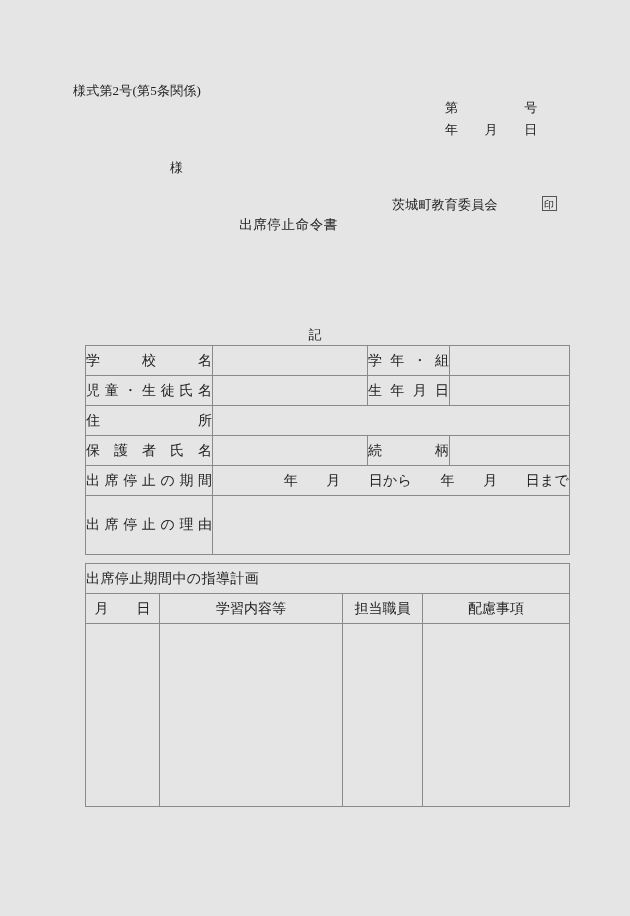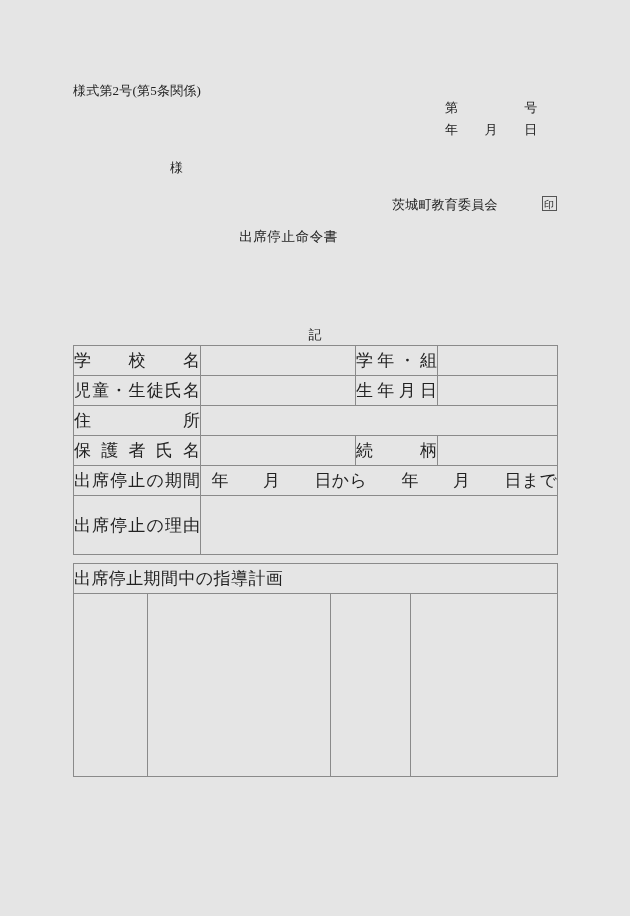--- a/index.html
+++ b/index.html
@@ -64,21 +64,21 @@
     border: 1px solid #555;
     font-size: 10px;
     line-height: 15px;
     text-align: center;
     box-sizing: border-box;
   }
 
   .doc-title {
     position: absolute;
     left: 0;
-    top: 228px;
+    top: 216px;
     width: 577px;
     text-align: center;
     font-size: 13.5px;
     letter-spacing: 0.6px;
   }
 
   .body-text {
     position: absolute;
     left: 73px;
     top: 268px;
@@ -94,24 +94,24 @@
     left: 0;
     top: 326px;
     width: 630px;
     text-align: center;
     font-size: 13px;
   }
 
   
   .grid {
     position: absolute;
-    left: 73px;
+    left: 85px;
     width: 484px;
     border-collapse: collapse;
-    font-size: 17px;
+    font-size: 14px;
     table-layout: fixed;
   }
   .grid-top { top: 345px; }
   .grid-bottom { top: 563px; }
 
   .grid td {
     border: 1px solid #8a8a8a;
     padding: 0;
     height: 29px;
     vertical-align: middle;
@@ -228,20 +228,26 @@
     <colgroup>
       <col style="width:74px">
         <col style="width:183px">
         <col style="width:80px">
         <col style="width:147px">
     </colgroup>
     <tbody>
       <tr>
         <td class="section-head" colspan="4">出席停止期間中の指導計画</td>
       </tr>
+      <tr>
+        <td class="col-head">月　　日</td>
+        <td class="col-head">学習内容等</td>
+        <td class="col-head">担当職員</td>
+        <td class="col-head">配慮事項</td>
+      </tr>
       <tr class="blank-row">
         <td></td>
         <td></td>
         <td></td>
         <td></td>
       </tr>
     </tbody>
   </table>
 
 </div>

